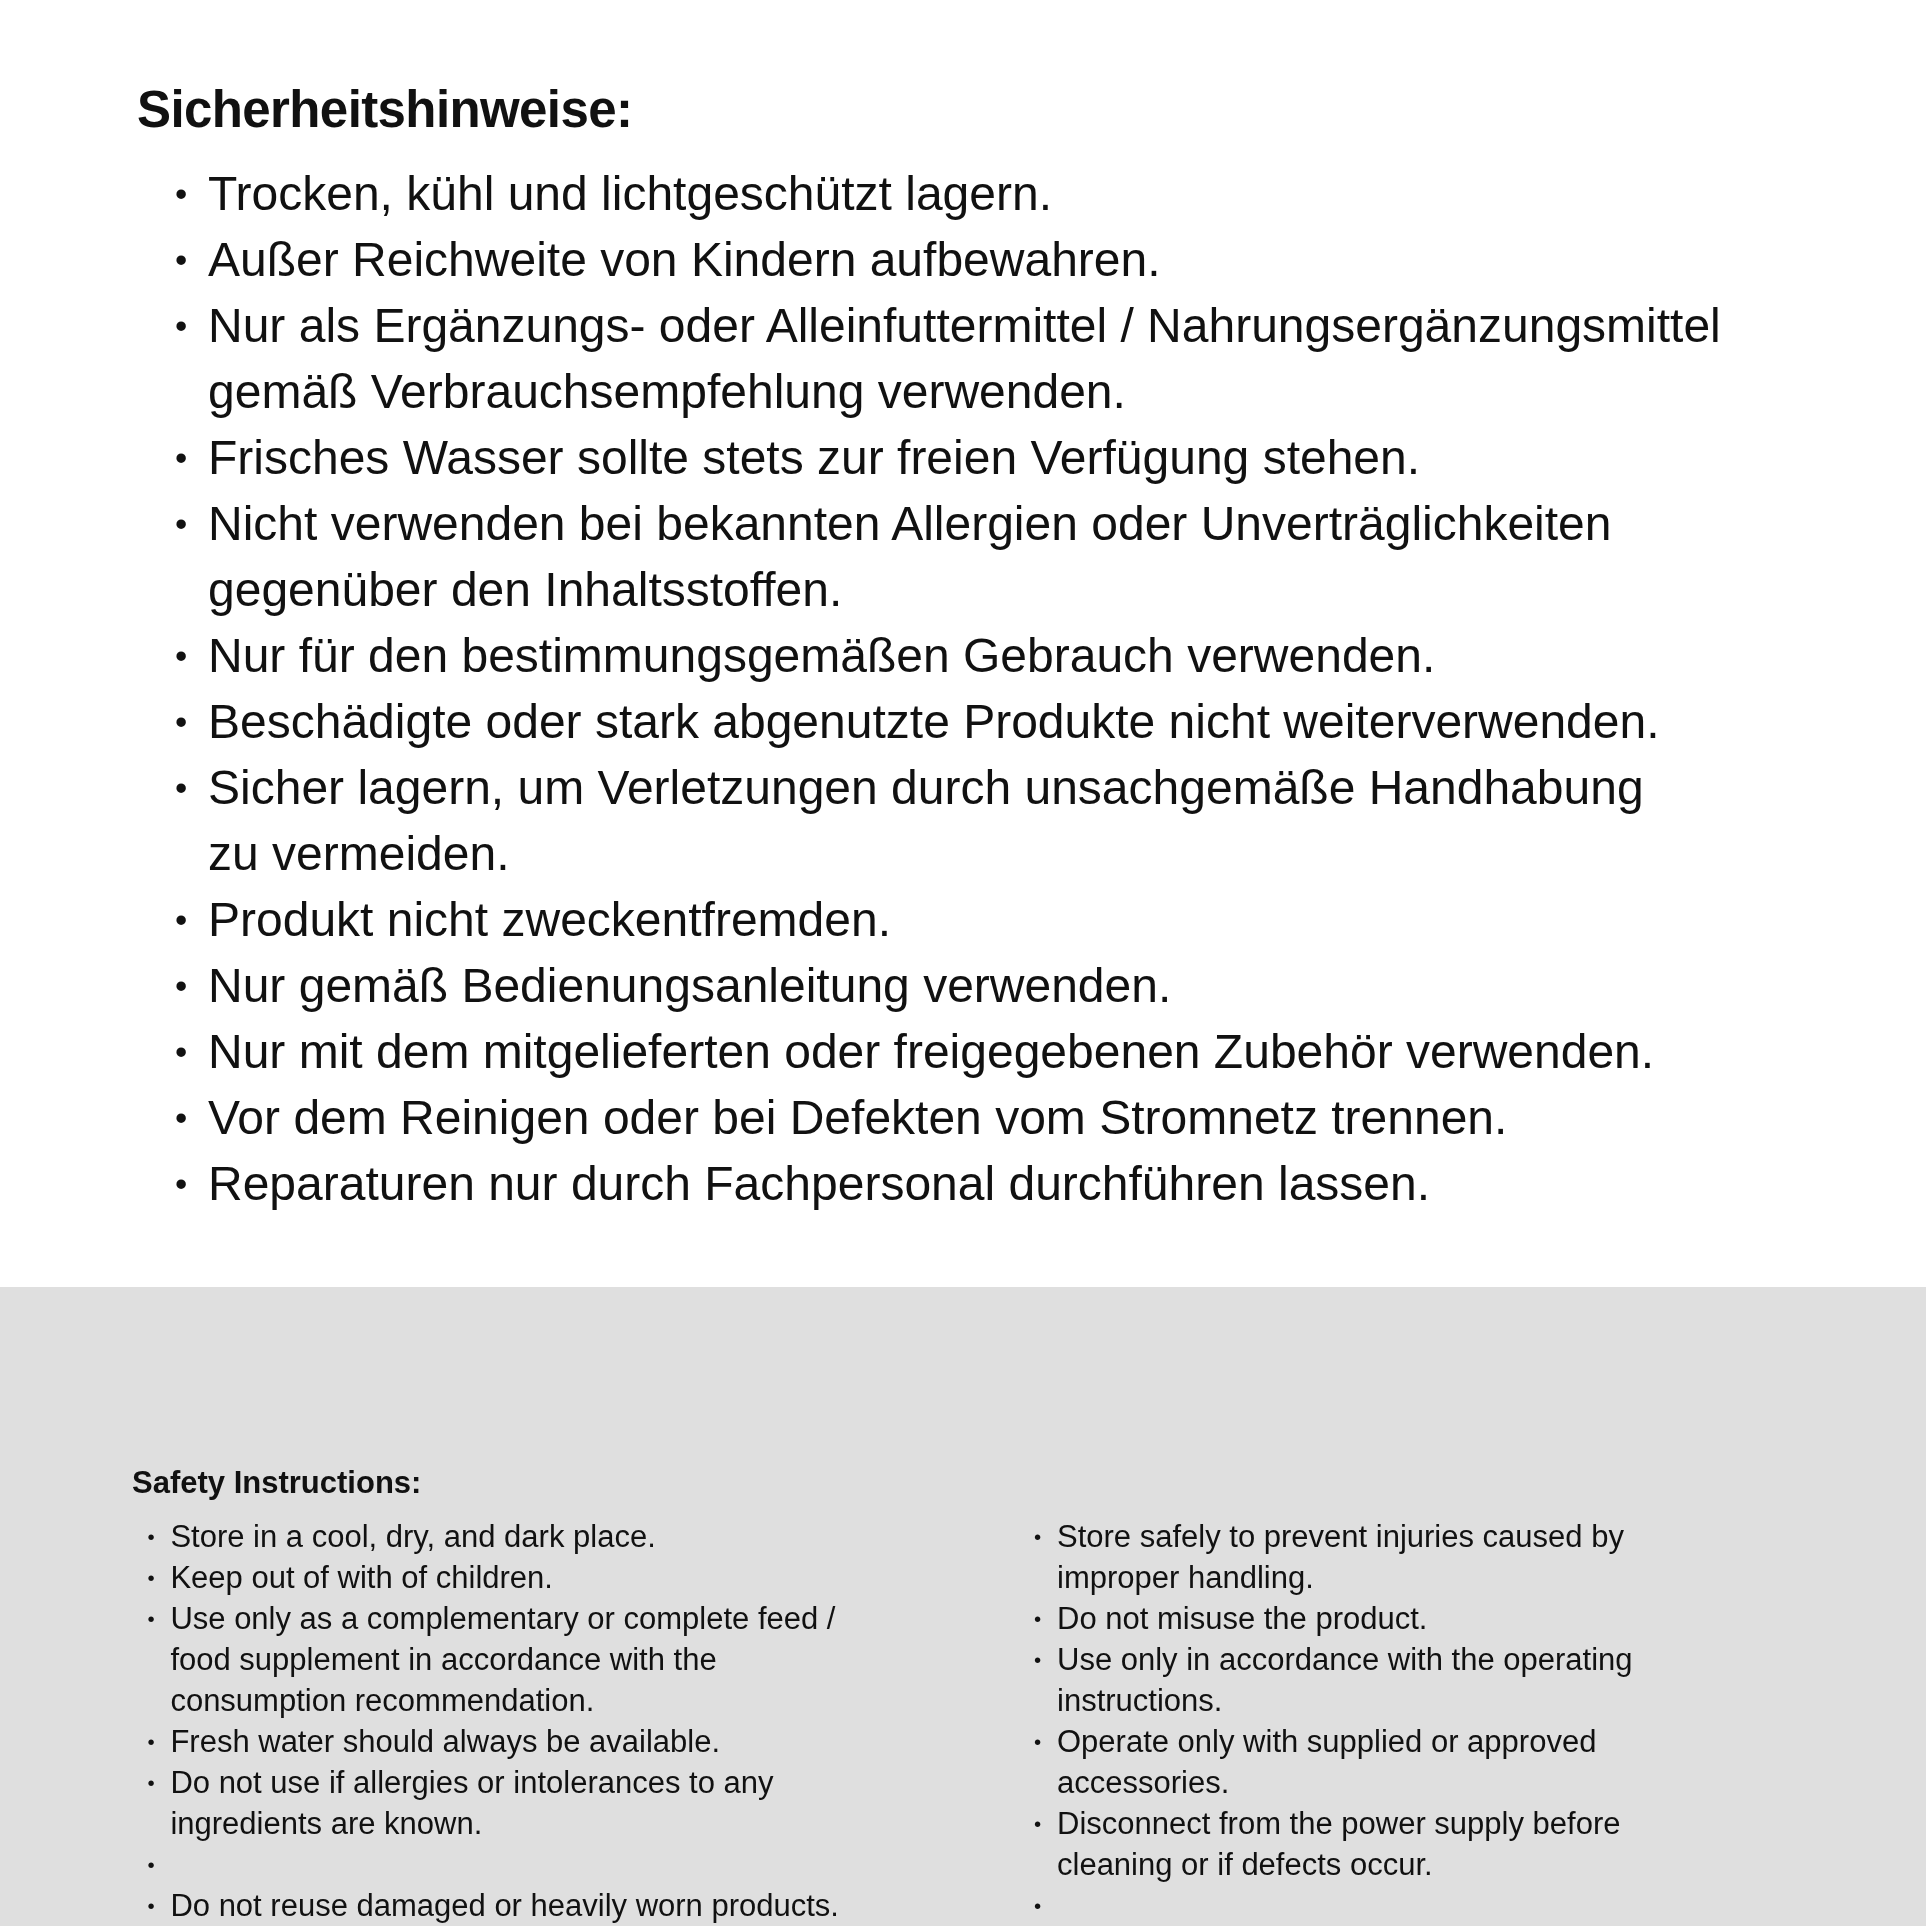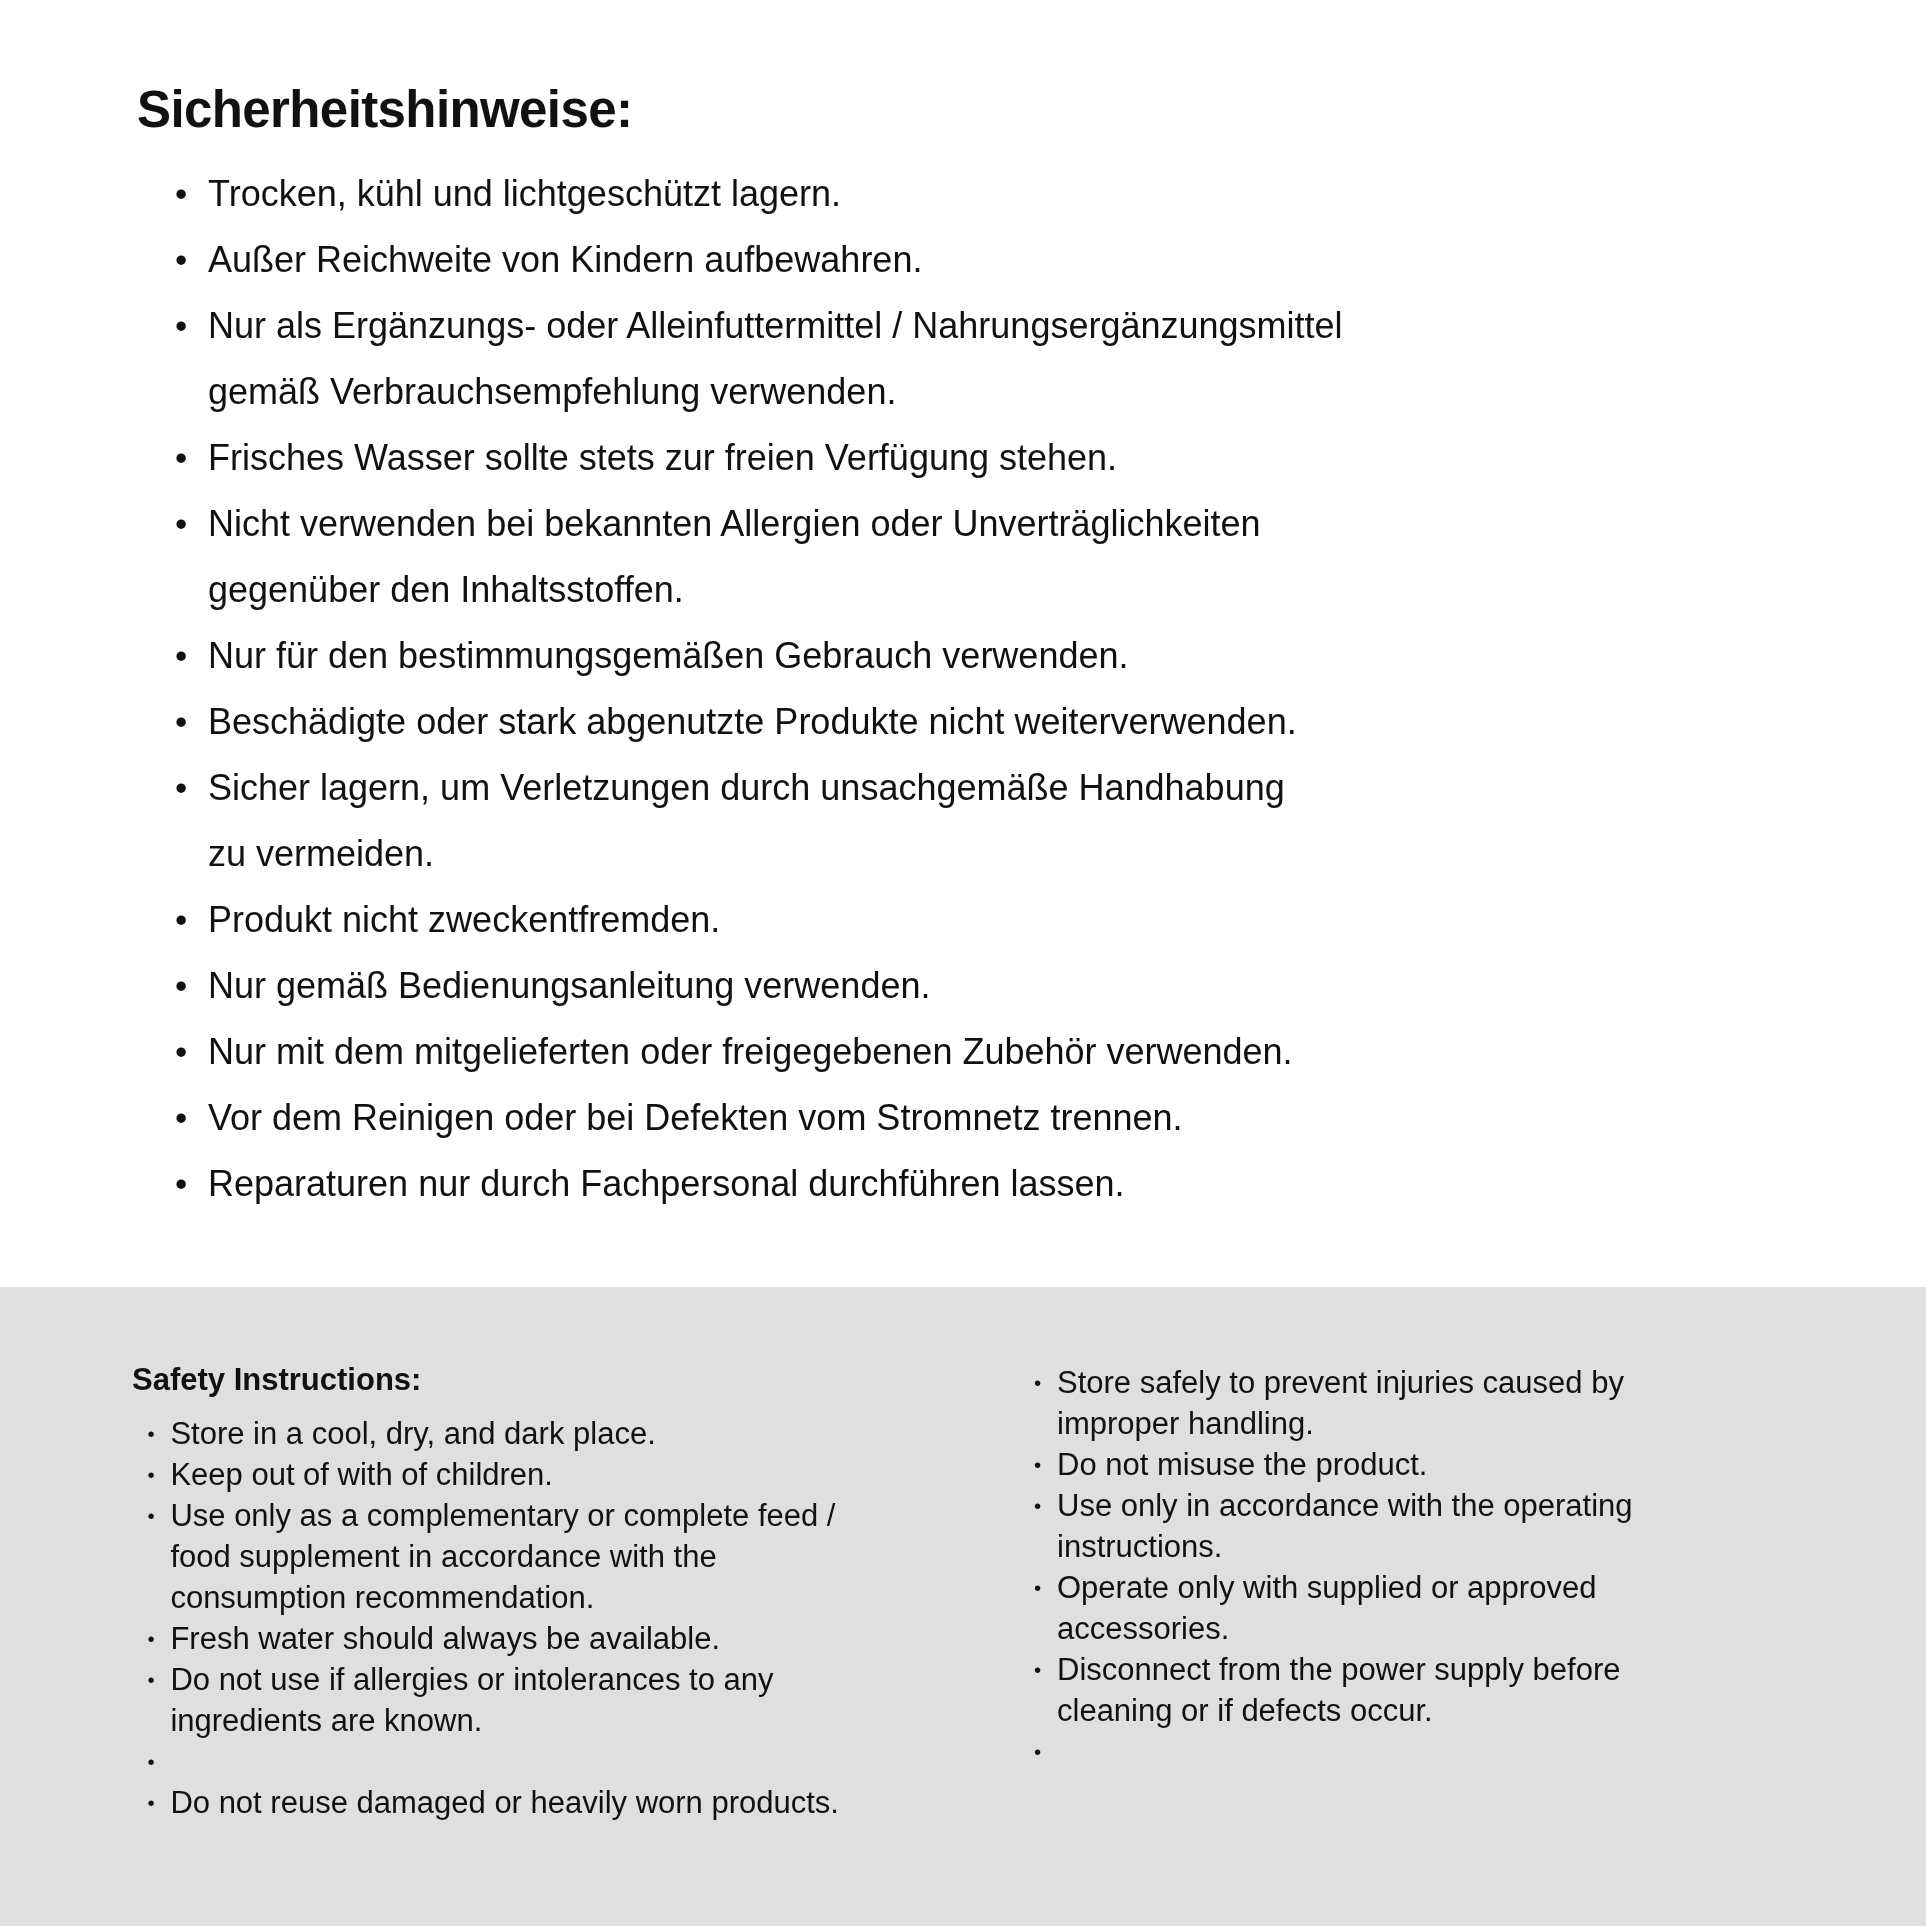--- a/index.html
+++ b/index.html
@@ -19,26 +19,26 @@
   .de-title{
     font-size:51px;font-weight:700;line-height:1.05;
     margin:0 0 24.4px 0;letter-spacing:-0.6px;
   }
   ul{list-style:none;margin:0;padding:0;}
   li{display:flex;align-items:flex-start;}
   .bullet{flex:0 0 auto;text-align:left;}
   .txt{white-space:pre-line;}
   .de-list{padding-left:38px;}
   .de-list .bullet{width:33px;font-size:35px;line-height:66px;}
-  .de-list .txt{font-size:36px;line-height:66px;}
+  .de-list .txt{font-size:48px;line-height:66px;}
   
   .section-en{
     flex:1;box-sizing:border-box;
-    padding:75px 58px 0 132px;
-    display:flex;align-items:flex-start;
+    padding:56px 58px 0 132px;
+    display:flex;align-items:flex-end;
   }
   .col-left{width:902px;flex:0 0 auto;box-sizing:border-box;}
   .col-right{flex:1;box-sizing:border-box;}
   .en-title{
     font-size:31px;font-weight:700;line-height:1.15;
     margin:0 0 15.4px 0;
   }
   .en-list .bullet{width:23px;font-size:20.5px;line-height:41px;}
   .en-list .txt{font-size:31px;line-height:41px;}
   .col-left .en-list{padding-left:15.4px;}

